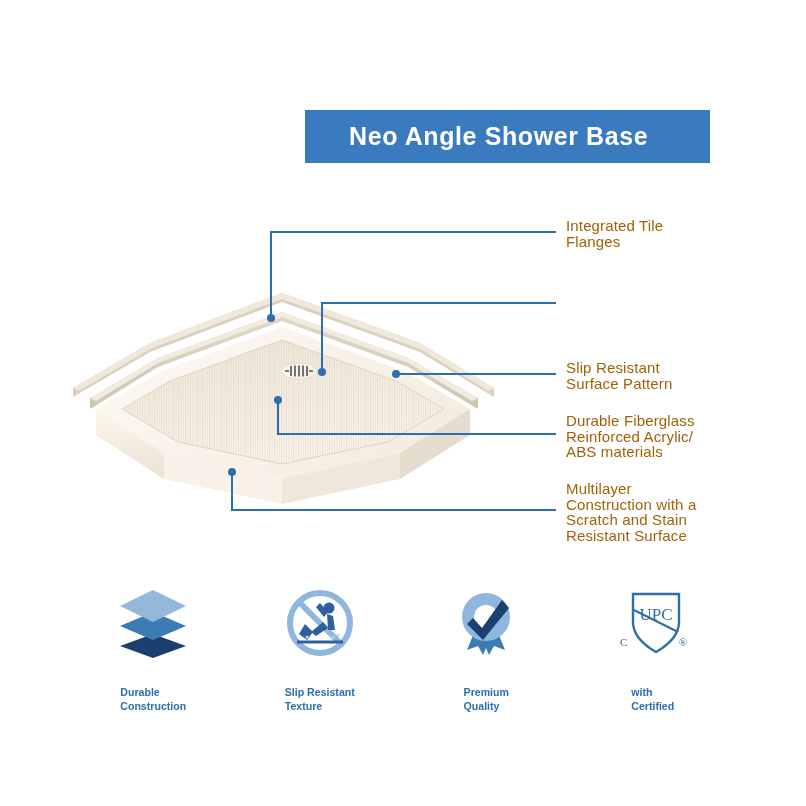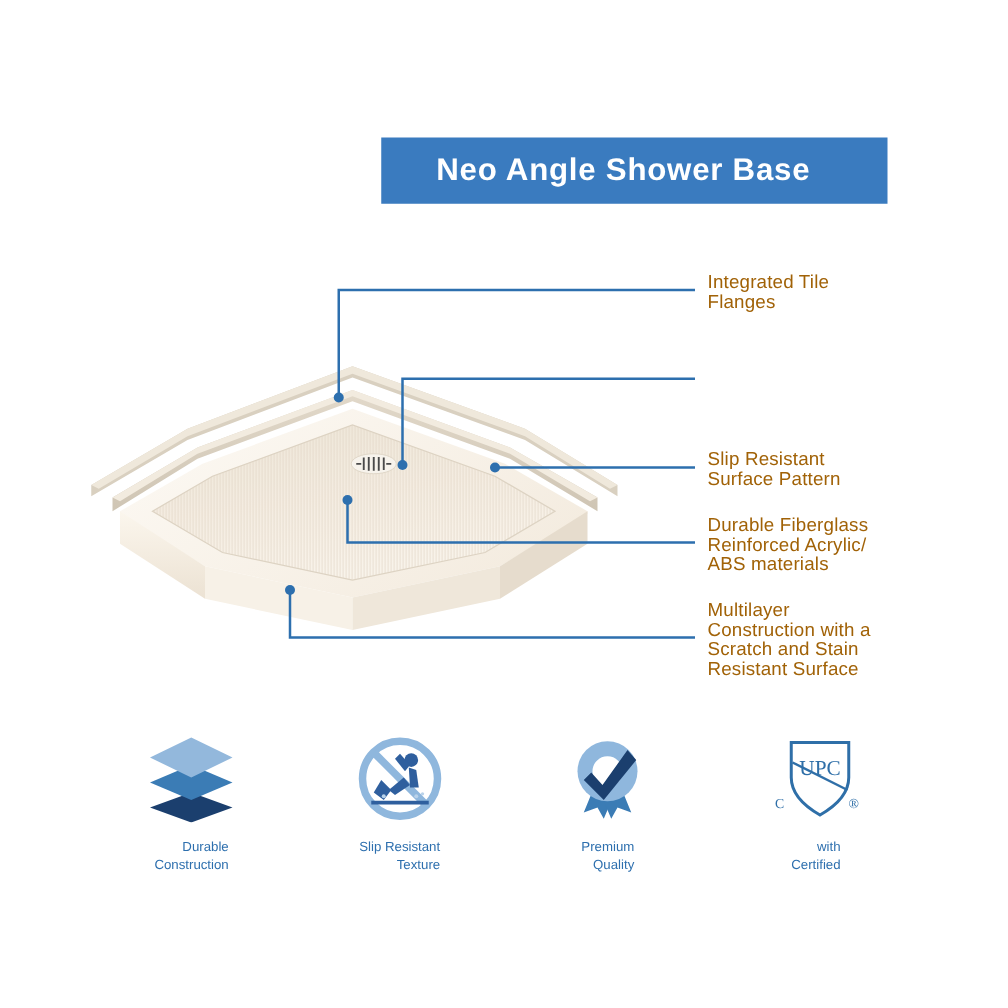--- a/index.html
+++ b/index.html
@@ -23,22 +23,22 @@
     pointer-events:none;}
 
   
   #product{position:absolute;left:70px;top:285px;width:480px;height:225px;}
 
   
   .features{position:absolute;left:70px;top:588px;width:666px;height:125px;
     display:flex;}
   .feature{flex:1;display:flex;flex-direction:column;align-items:center;}
   .feature .glyph{height:78px;display:flex;justify-content:center;}
-  .feature .flabel{margin-top:6px;text-align:right;color:#2d6fae;
-    font-size:10.6px;font-weight:normal;line-height:13.5px;white-space:pre-line;}
+  .feature .flabel{margin-top:20px;text-align:left;color:#2d6fae;
+    font-size:10.6px;font-weight:bold;line-height:13.5px;white-space:pre-line;}
 </style>
 </head>
 <body>
 
 <div id="stage">
 
   <div class="title-banner">
     <div class="title-text">Neo Angle Shower Base</div>
   </div>
 

